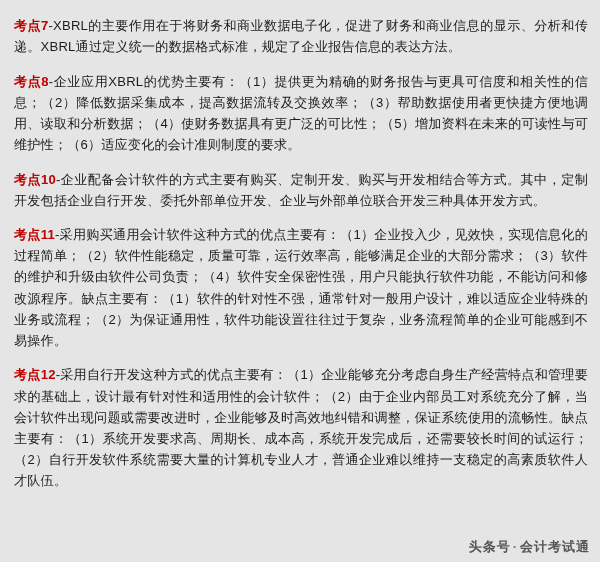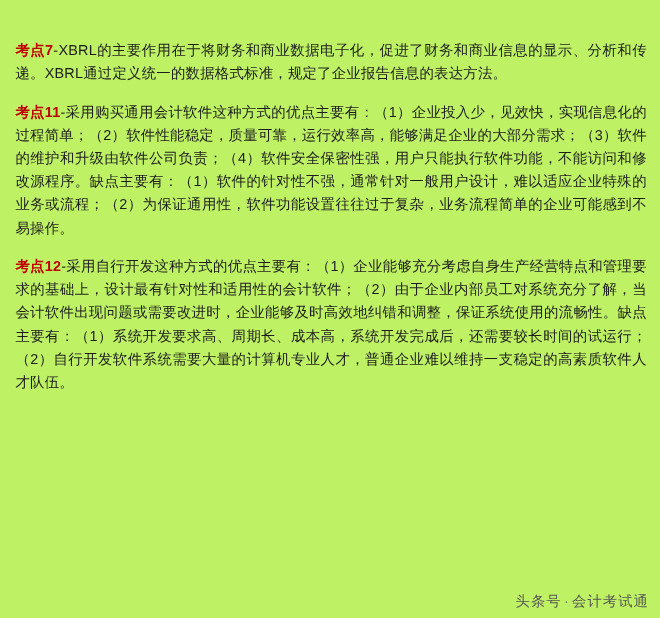--- a/index.html
+++ b/index.html
@@ -12,22 +12,22 @@
     background: #ffffff;
     font-family: "Liberation Sans", "DejaVu Sans", sans-serif;
     color: #1a1a1a;
     overflow: hidden;
   }
   .page {
     position: relative;
     width: 600px;
     height: 562px;
     box-sizing: border-box;
-    padding: 22px 12px 0 14px;
-    background: #bef264;
+    padding: 2px 12px 0 14px;
+    background: #e5e5e5;
   }
   .block {
     margin-bottom: 11px;
   }
   .para {
     font-size: 13.1px;
     line-height: 1.62;
     text-align: justify;
     letter-spacing: 0.2px;
     color: #1c1c1c;
@@ -38,37 +38,44 @@
     font-weight: bold;
   }
   .watermark {
     position: absolute;
     right: 10px;
     bottom: 6px;
     font-size: 13px;
     color: #555;
     letter-spacing: 1px;
     white-space: nowrap;
+    font-weight: bold;
   }
   .wm-sep {
     color: #777;
     margin: 0 2px;
   }
 </style>
 </head>
 <body>
 
 <div class="page">
 
   <div class="block">
     <p class="para"><span class="kp">考点7</span><span>-XBRL的主要作用在于将财务和商业数据电子化，促进了财务和商业信息的显示、分析和传递。XBRL通过定义统一的数据格式标准，规定了企业报告信息的表达方法。</span></p>
   </div>
 
+  <div class="block">
+    <p class="para"><span class="kp">考点8</span><span>-企业应用XBRL的优势主要有：（1）提供更为精确的财务报告与更具可信度和相关性的信息；（2）降低数据采集成本，提高数据流转及交换效率；（3）帮助数据使用者更快捷方便地调用、读取和分析数据；（4）使财务数据具有更广泛的可比性；（5）增加资料在未来的可读性与可维护性；（6）适应变化的会计准则制度的要求。</span></p>
+  </div>
 
 
+  <div class="block">
+    <p class="para"><span class="kp">考点10</span><span>-企业配备会计软件的方式主要有购买、定制开发、购买与开发相结合等方式。其中，定制开发包括企业自行开发、委托外部单位开发、企业与外部单位联合开发三种具体开发方式。</span></p>
+  </div>
 
   <div class="block">
     <p class="para"><span class="kp">考点11</span><span>-采用购买通用会计软件这种方式的优点主要有：（1）企业投入少，见效快，实现信息化的过程简单；（2）软件性能稳定，质量可靠，运行效率高，能够满足企业的大部分需求；（3）软件的维护和升级由软件公司负责；（4）软件安全保密性强，用户只能执行软件功能，不能访问和修改源程序。缺点主要有：（1）软件的针对性不强，通常针对一般用户设计，难以适应企业特殊的业务或流程；（2）为保证通用性，软件功能设置往往过于复杂，业务流程简单的企业可能感到不易操作。</span></p>
   </div>
 
   <div class="block">
     <p class="para"><span class="kp">考点12</span><span>-采用自行开发这种方式的优点主要有：（1）企业能够充分考虑自身生产经营特点和管理要求的基础上，设计最有针对性和适用性的会计软件；（2）由于企业内部员工对系统充分了解，当会计软件出现问题或需要改进时，企业能够及时高效地纠错和调整，保证系统使用的流畅性。缺点主要有：（1）系统开发要求高、周期长、成本高，系统开发完成后，还需要较长时间的试运行；（2）自行开发软件系统需要大量的计算机专业人才，普通企业难以维持一支稳定的高素质软件人才队伍。</span></p>
   </div>
 
   <div class="watermark">

